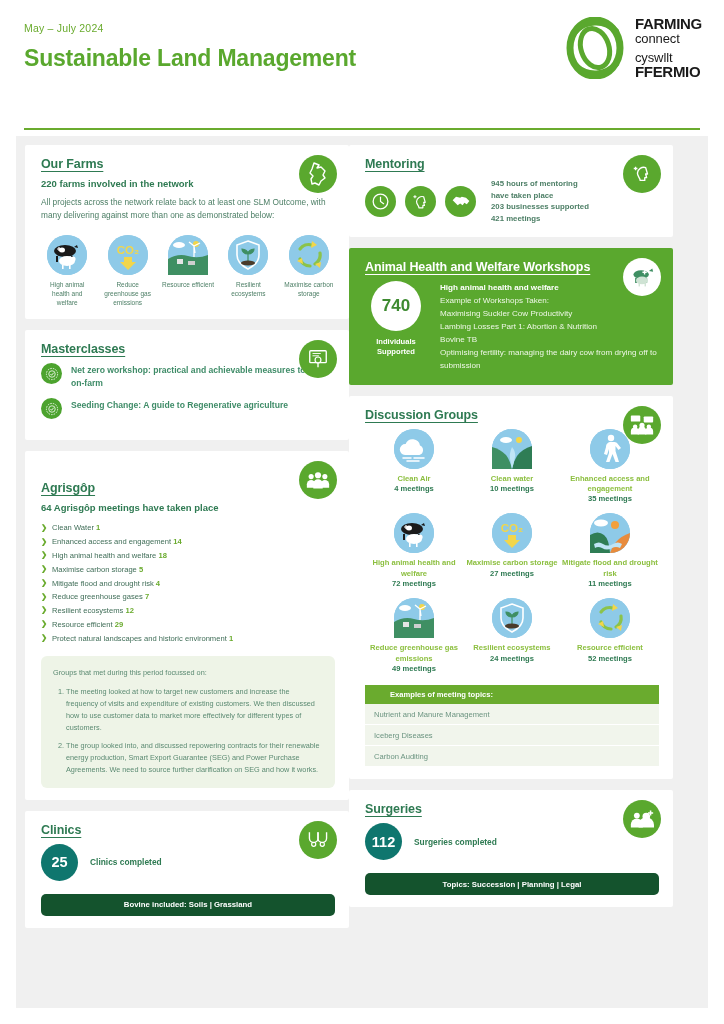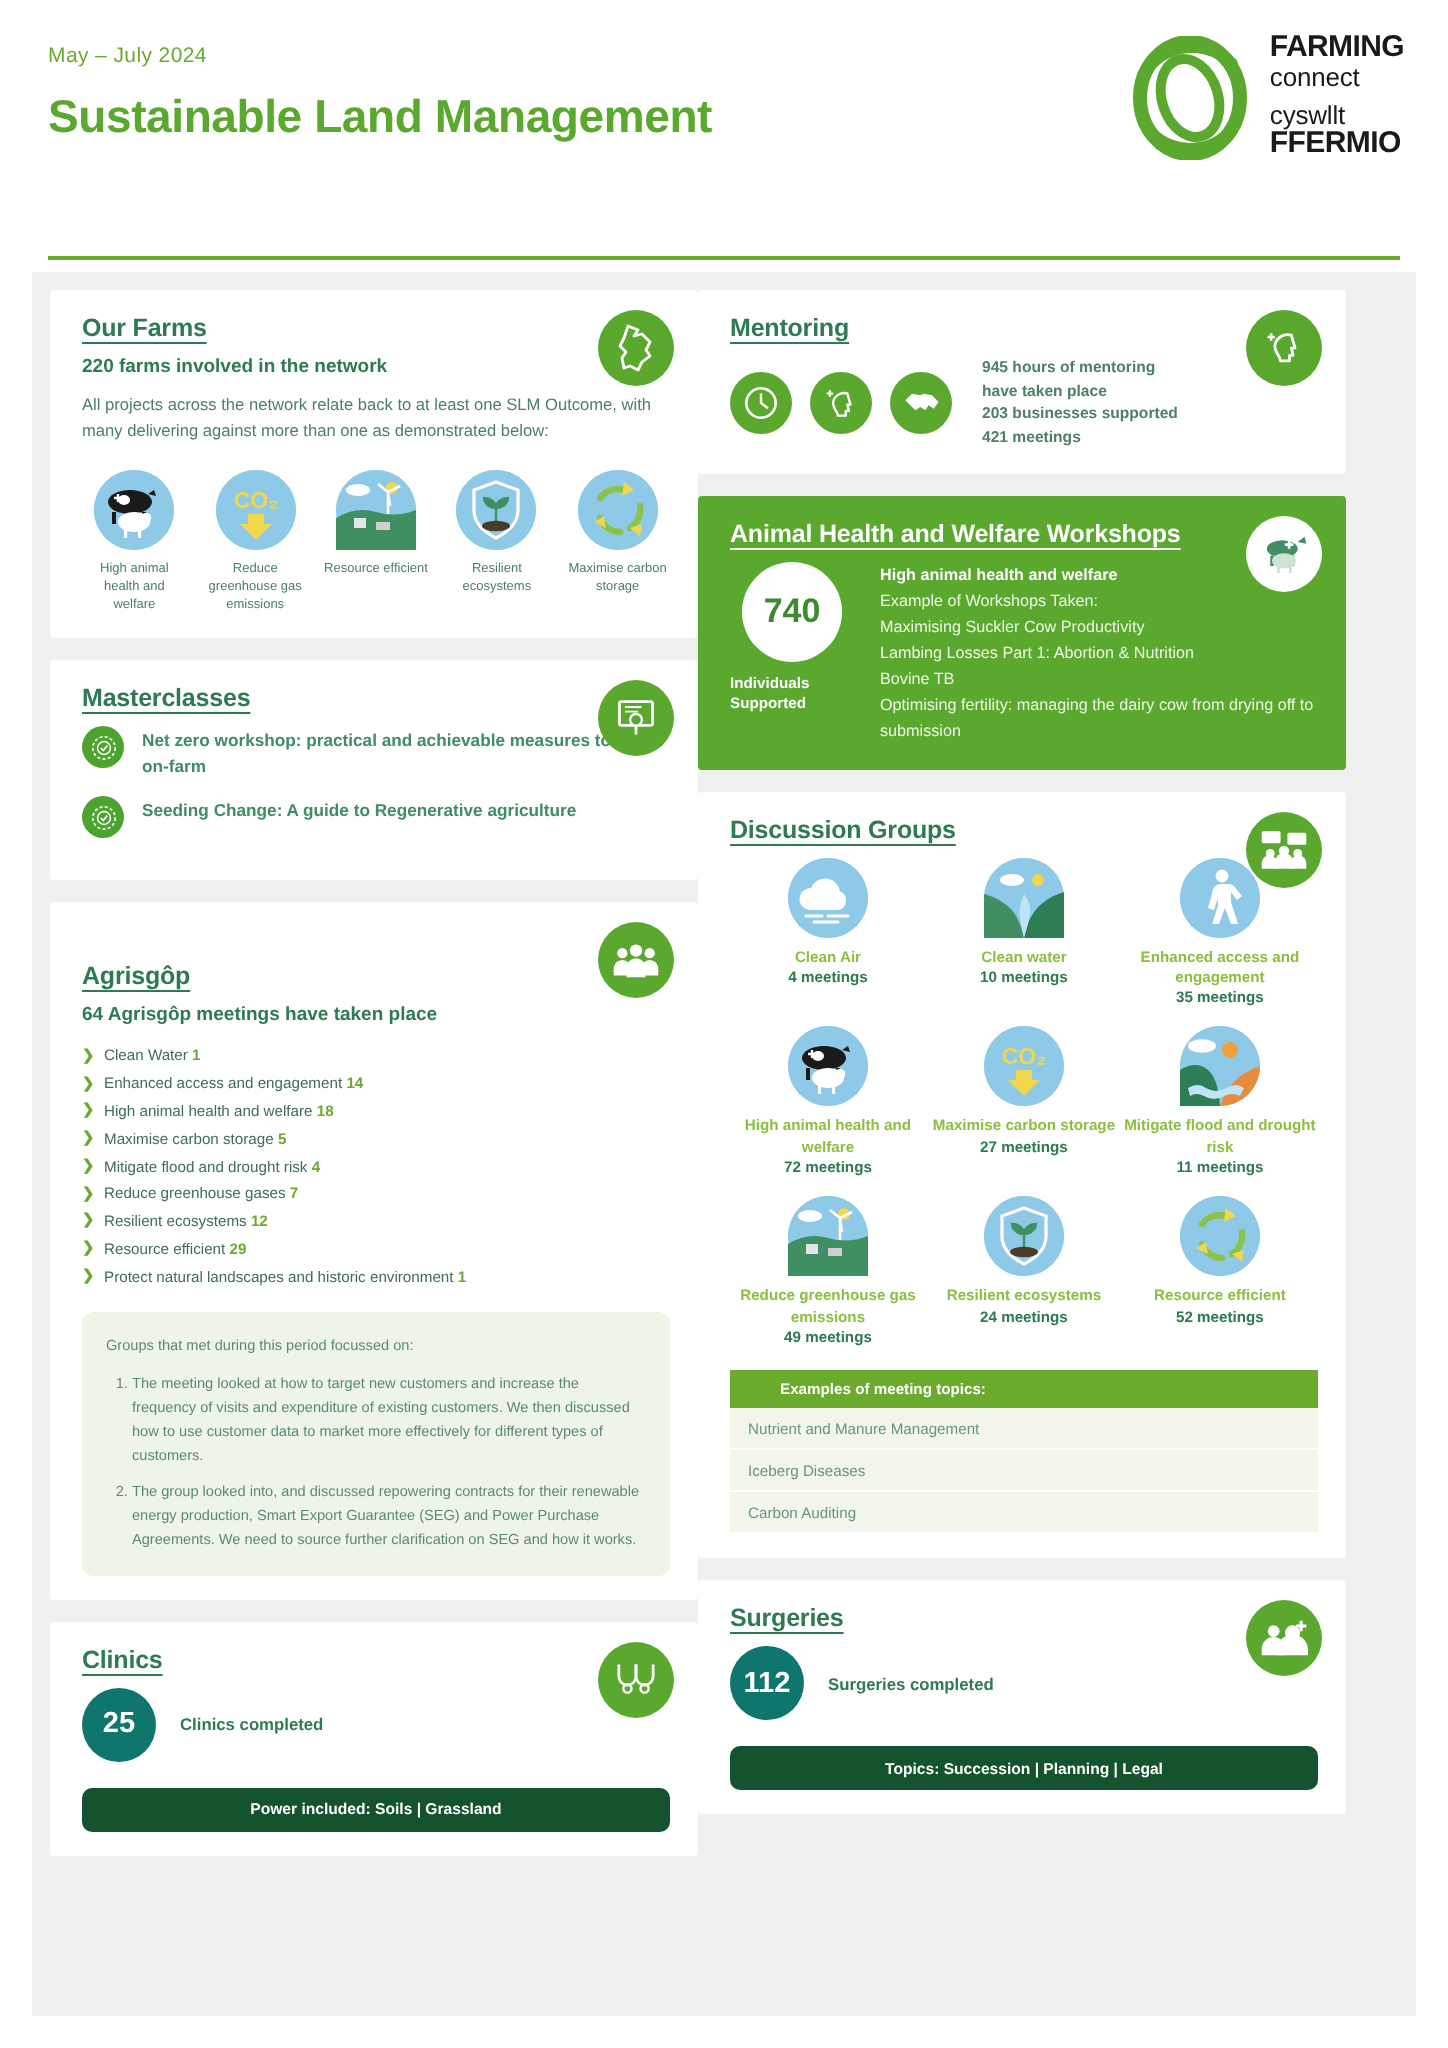--- a/index.html
+++ b/index.html
@@ -9,21 +9,21 @@
     font-family:"Liberation Sans",sans-serif;
     -webkit-font-smoothing:antialiased;
     overflow:hidden;
   }
   .page{position:relative;width:724px;height:1024px;background:#ffffff;box-sizing:border-box;}
 
   
   .header{position:relative;height:104px;padding:22px 24px 0 24px;box-sizing:border-box;}
   .period{font-size:10.5px;color:#6aab2e;letter-spacing:.2px;}
   .maintitle{margin-top:11px;font-size:23px;font-weight:bold;color:#5aa82e;letter-spacing:-.2px;}
-  .brand{position:absolute;right:22px;top:16px;display:flex;align-items:flex-end;gap:9px;}
+  .brand{position:absolute;right:22px;top:16px;display:flex;align-items:center;gap:9px;}
   .brand-text{line-height:1.06;}
   .brand-text .b1{font-size:15px;font-weight:bold;color:#1a1a1a;letter-spacing:-.3px;}
   .brand-text .b2{font-size:13px;color:#1a1a1a;letter-spacing:-.1px;}
   .brand-text .b3{font-size:13px;color:#1a1a1a;margin-top:5px;letter-spacing:-.1px;}
   .brand-text .b4{font-size:15px;font-weight:bold;color:#1a1a1a;letter-spacing:-.3px;}
 
   .rule{position:absolute;left:24px;right:24px;top:128px;height:2px;background:#6aab2e;}
 
   
   .content{
@@ -77,21 +77,21 @@
   .notebox ol li:last-child{margin-bottom:0;}
 
   
   .ment-row{display:flex;align-items:center;gap:9px;margin-top:5px;}
   .ment-ico{width:31px;height:31px;border-radius:50%;background:#5aa82e;flex:none;display:flex;align-items:center;justify-content:center;}
   .ment-stats{font-size:7.8px;color:#4d7f66;line-height:1.5;font-weight:bold;margin-left:6px;}
 
   
   .card.green{background:#5aa82e;}
   .ahw-body{display:flex;gap:13px;margin-top:4px;}
-  .ahw-left{width:62px;flex:none;}
+  .ahw-left{width:62px;text-align:center;flex:none;}
   .ahw-circ{width:50px;height:50px;border-radius:50%;background:#ffffff;margin:0 auto;display:flex;align-items:center;justify-content:center;}
   .ahw-num{font-size:17px;font-weight:bold;color:#3d8a30;}
   .ahw-cap{font-size:7.6px;font-weight:bold;color:#ffffff;line-height:1.3;margin-top:6px;}
   .ahw-lines{flex:1;}
   .ahw-lines .l{font-size:8.1px;color:#eef7e6;line-height:1.62;}
   .ahw-lines .l.first{font-weight:bold;color:#ffffff;}
 
   
   .dg-grid{display:flex;flex-wrap:wrap;margin-top:6px;}
   .dg-item{width:33.33%;text-align:center;margin-bottom:9px;}
@@ -309,21 +309,21 @@
               <path d="M14 2 v7 a5 5 0 0 0 10 0 V2" fill="none" stroke="#fff" stroke-width="1.6"></path>
               <circle cx="9" cy="16" r="2.4" fill="none" stroke="#fff" stroke-width="1.4"></circle>
               <circle cx="19" cy="16" r="2.4" fill="none" stroke="#fff" stroke-width="1.4"></circle>
             </svg>
         </div>
         <h2 class="sect">Clinics</h2>
         <div class="cl-row">
           <div class="cl-num">25</div>
           <div class="cl-cap">Clinics completed</div>
         </div>
-        <div class="cl-bar">Power included: Soils | Grassland</div>
+        <div class="cl-bar">Bovine included: Soils | Grassland</div>
       </div>
 
       <div class="spacer"></div>
     </div>
 
     <div class="col right">
 
       <div class="card">
         <div class="badge">
           <svg width="22" height="22" viewBox="0 0 24 24">

